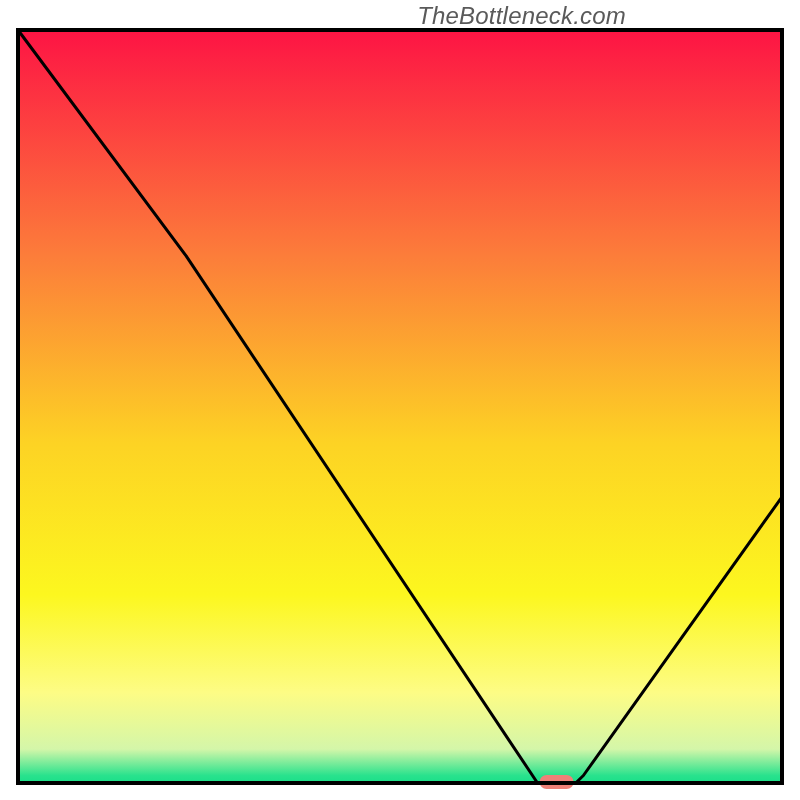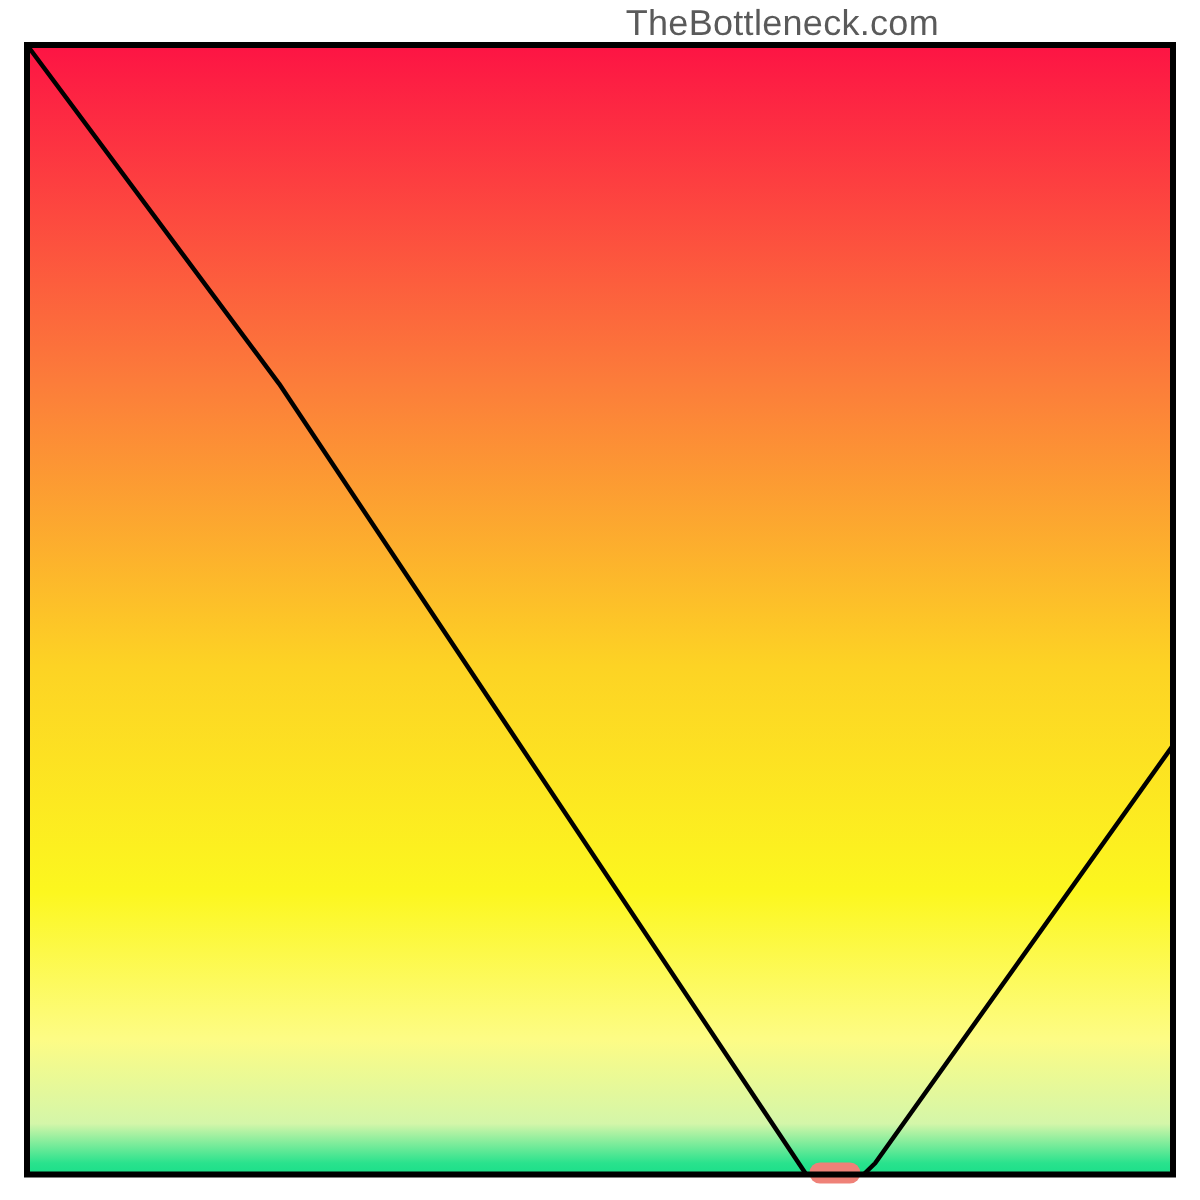--- a/index.html
+++ b/index.html
@@ -7,20 +7,21 @@
     padding: 0;
     width: 800px;
     height: 800px;
     background: #ffffff;
     font-family: Arial, Helvetica, sans-serif;
   }
   .container {
     position: relative;
     width: 636px;
     height: 800px;
+    font-style: italic;
   }
   .watermark {
     position: absolute;
     top: 2px;
     right: 10px;
     color: #5a5a5a;
     font-size: 24px;
     font-weight: 400;
     letter-spacing: 0.2px;
     z-index: 5;

